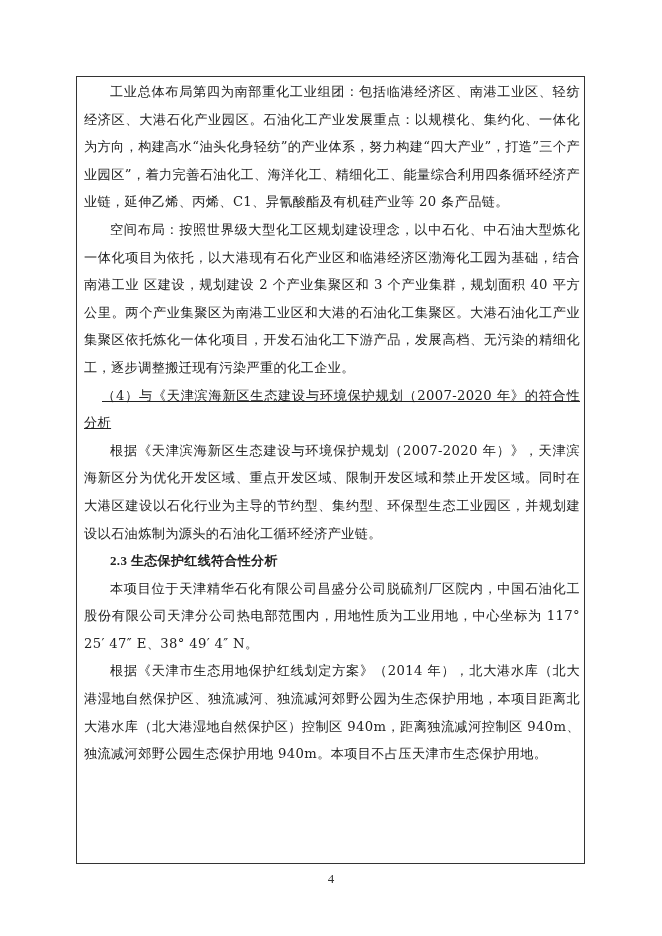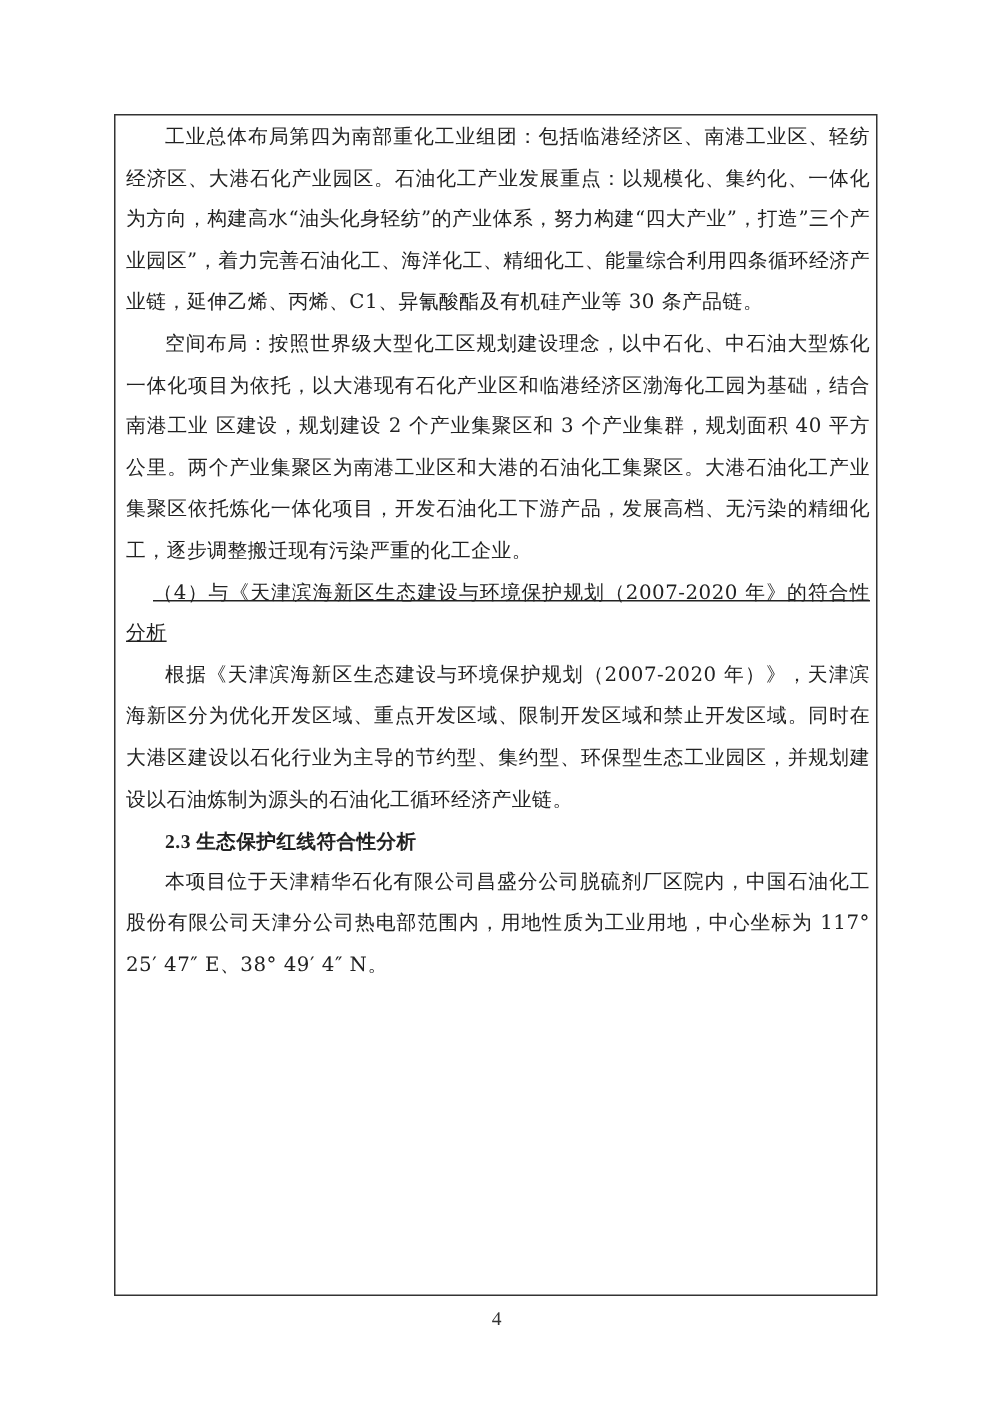--- a/index.html
+++ b/index.html
@@ -15,21 +15,22 @@
               font-size: 13px; text-indent: 26px; }
   .page-number { position: absolute; top: 871px; left: 0; width: 662px; text-align: center;
                  font-size: 13px; font-family: "Liberation Serif", serif; color: #333; }
 </style>
 </head>
 <body>
 
 <div class="frame"></div>
 
 <div class="content">
-  <p class="indent" style="margin-top:2px;">工业总体布局第四为南部重化工业组团：包括临港经济区、南港工业区、轻纺经济区、大港石化产业园区。石油化工产业发展重点：以规模化、集约化、一体化为方向，构建高水“油头化身轻纺”的产业体系，努力构建“四大产业”，打造”三个产业园区”，着力完善石油化工、海洋化工、精细化工、能量综合利用四条循环经济产业链，延伸乙烯、丙烯、C1、异氰酸酯及有机硅产业等 30 条产品链。</p>
+  <p class="indent" style="margin-top:2px;">工业总体布局第四为南部重化工业组团：包括临港经济区、南港工业区、轻纺经济区、大港石化产业园区。石油化工产业发展重点：以规模化、集约化、一体化为方向，构建高水“油头化身轻纺”的产业体系，努力构建“四大产业”，打造”三个产业园区”，着力完善石油化工、海洋化工、精细化工、能量综合利用四条循环经济产业链，延伸乙烯、丙烯、C1、异氰酸酯及有机硅产业等 20 条产品链。</p>
   <p class="indent">空间布局：按照世界级大型化工区规划建设理念，以中石化、中石油大型炼化一体化项目为依托，以大港现有石化产业区和临港经济区渤海化工园为基础，结合南港工业 区建设，规划建设 2 个产业集聚区和 3 个产业集群，规划面积 40 平方公里。两个产业集聚区为南港工业区和大港的石油化工集聚区。大港石油化工产业集聚区依托炼化一体化项目，开发石油化工下游产品，发展高档、无污染的精细化工，逐步调整搬迁现有污染严重的化工企业。</p>
   <p class="indent" style="text-indent:18px;text-decoration:underline;">（4）与《天津滨海新区生态建设与环境保护规划（2007-2020 年》的符合性分析</p>
   <p class="indent">根据《天津滨海新区生态建设与环境保护规划（2007-2020 年）》，天津滨海新区分为优化开发区域、重点开发区域、限制开发区域和禁止开发区域。同时在大港区建设以石化行业为主导的节约型、集约型、环保型生态工业园区，并规划建设以石油炼制为源头的石油化工循环经济产业链。</p>
   <p class="heading">2.3 生态保护红线符合性分析</p>
   <p class="indent">本项目位于天津精华石化有限公司昌盛分公司脱硫剂厂区院内，中国石油化工股份有限公司天津分公司热电部范围内，用地性质为工业用地，中心坐标为 117° 25′ 47″ E、38° 49′ 4″ N。</p>
+  <p class="indent">根据《天津市生态用地保护红线划定方案》（2014 年），北大港水库（北大港湿地自然保护区、独流减河、独流减河郊野公园为生态保护用地，本项目距离北大港水库（北大港湿地自然保护区）控制区 940m，距离独流减河控制区 940m、独流减河郊野公园生态保护用地 940m。本项目不占压天津市生态保护用地。</p>
 </div>
 
 <div class="page-number">4</div>
 
 </body></html>

